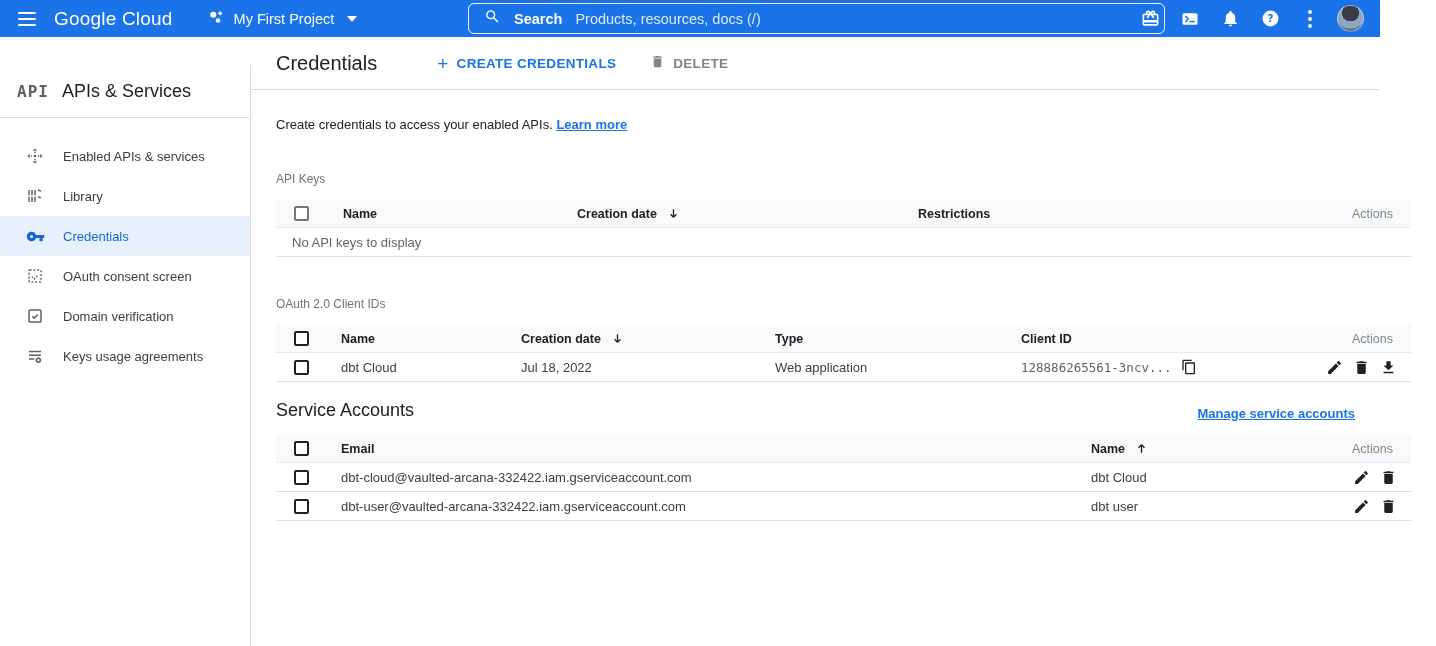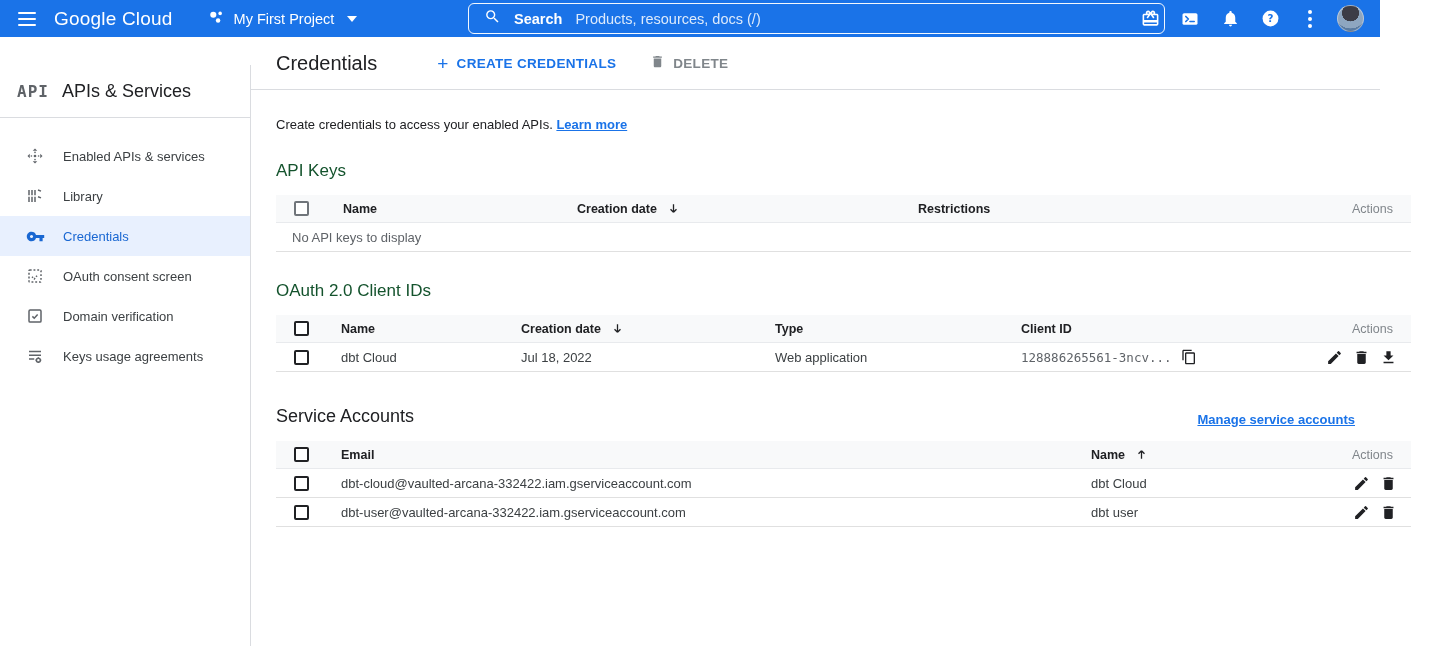--- a/index.html
+++ b/index.html
@@ -53,22 +53,22 @@
   .page-title { font-size:20px; font-weight:normal; color:#202124; }
   .tb-action { display:flex; align-items:center; gap:8px; background:none; border:none;
     font-family:inherit; font-size:13.5px; font-weight:bold; letter-spacing:.3px; cursor:pointer; }
   .create-btn { color:#1a73e8; margin-left:60px; }
   .create-btn .plus { font-size:19px; font-weight:normal; line-height:1; }
   .delete-btn { color:#80868b; margin-left:34px; }
 
   .content { padding:0 25px; }
   .desc { margin-top:27px; font-size:13px; color:#202124; }
   a.link { color:#1a73e8; text-decoration:underline; cursor:pointer;font-weight:bold; }
-  .section-heading { margin-top:29px; font-size:17px; font-weight:normal; color:#14532d; }
-  .section-heading-row { margin-top:34px; display:flex; align-items:flex-end; justify-content:space-between; }
+  .section-heading { margin-top:40px; font-size:12px; font-weight:normal; color:#737373; }
+  .section-heading-row { margin-top:18px; display:flex; align-items:flex-end; justify-content:space-between; }
   .section-heading-row h2 { font-size:18px; font-weight:normal; color:#202124; margin-top:0; }
   .manage-link { font-size:13px; }
 
   
   .tbl { width:1135px; margin-top:14px; font-size:13px; }
   .thead, .trow { display:grid; align-items:center; }
   .thead { height:28px; background:#f8f9fa; border-bottom:1px solid #e8eaed; }
   .trow { height:29px; border-bottom:1px solid #e0e0e0; }
   .th { font-size:12.5px; font-weight:bold; color:#202124; display:flex; align-items:center; gap:10px; }
   .th.actions, .td.actions { justify-self:stretch; text-align:right; padding-right:18px; }

